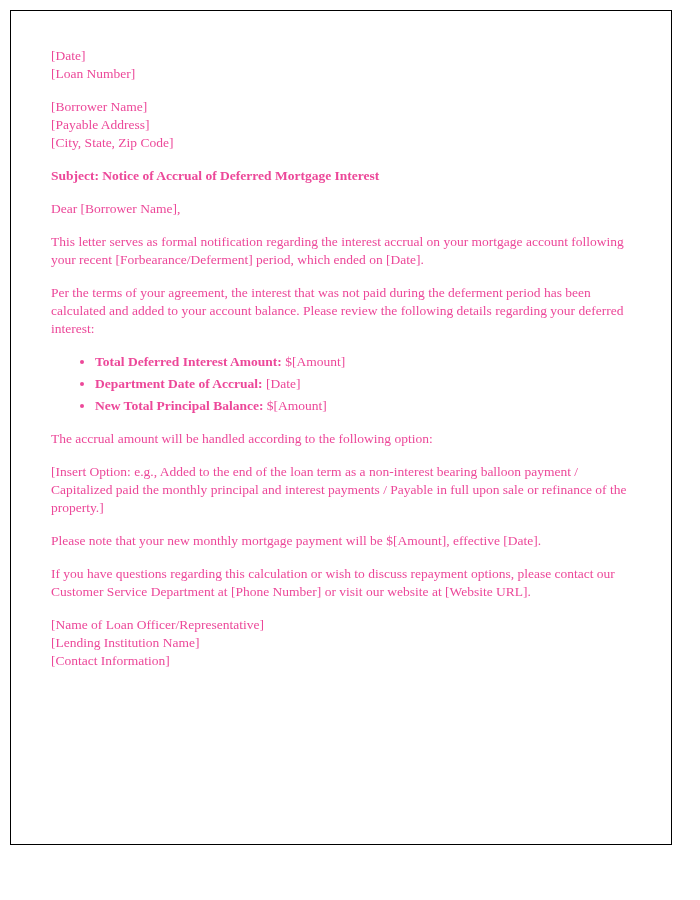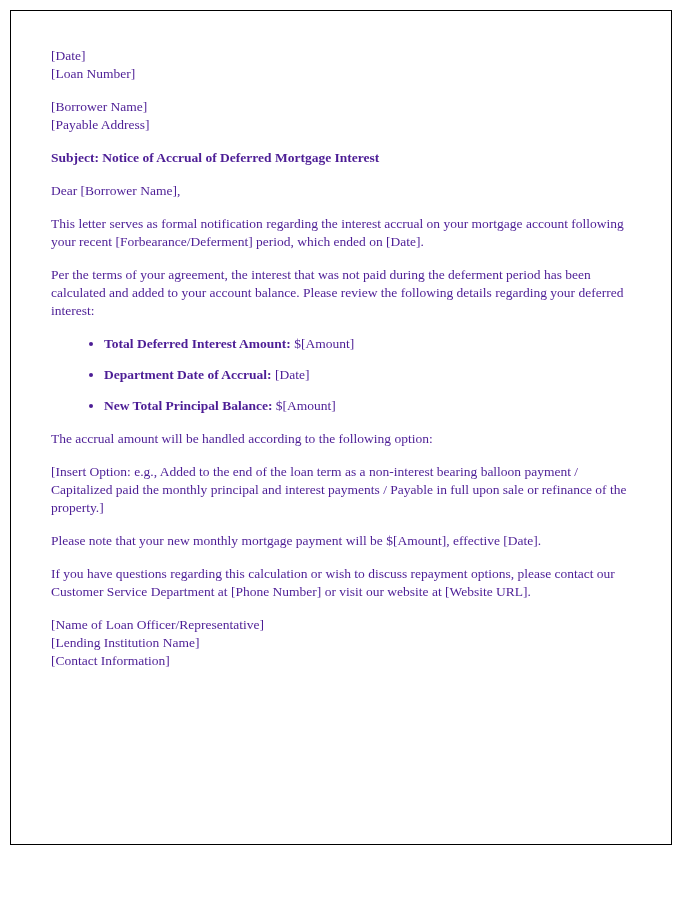--- a/index.html
+++ b/index.html
@@ -17,59 +17,60 @@
   .letter-page {
     position: absolute;
     left: 10px;
     top: 10px;
     width: 662px;
     height: 835px;
     box-sizing: border-box;
     border: 1px solid #000000;
     padding: 36px 40px 40px 40px;
     background: #ffffff;
-    color: #4c1d95;
+    color: #ec4899;
     font-size: 13.5px;
     line-height: 18px;
   }
   .line-block p {
     margin: 0;
   }
   .block {
     margin: 0 0 15px 0;
   }
   .subject {
     font-weight: bold;
   }
   ul.details-list {
     margin: 0 0 15px 0;
     padding-left: 40px;
     list-style-type: disc;
   }
   ul.details-list li {
-    margin: 13px;
+    margin: 4px;
   }
   ul.details-list li strong {
     font-weight: bold;
   }
 </style>
 </head>
 <body>
 
 <div class="canvas">
   <div class="letter-page">
 
     <div class="line-block block">
       <p>[Date]</p>
       <p>[Loan Number]</p>
     </div>
 
     <div class="line-block block">
       <p>[Borrower Name]</p>
       <p>[Payable Address]</p>
+      <p>[City, State, Zip Code]</p>
     </div>
 
     <p class="block subject">Subject: Notice of Accrual of Deferred Mortgage Interest</p>
 
     <p class="block">Dear [Borrower Name],</p>
 
     <p class="block">This letter serves as formal notification regarding the interest accrual on your mortgage account following your recent [Forbearance/Deferment] period, which ended on [Date].</p>
 
     <p class="block">Per the terms of your agreement, the interest that was not paid during the deferment period has been calculated and added to your account balance. Please review the following details regarding your deferred interest:</p>
 

